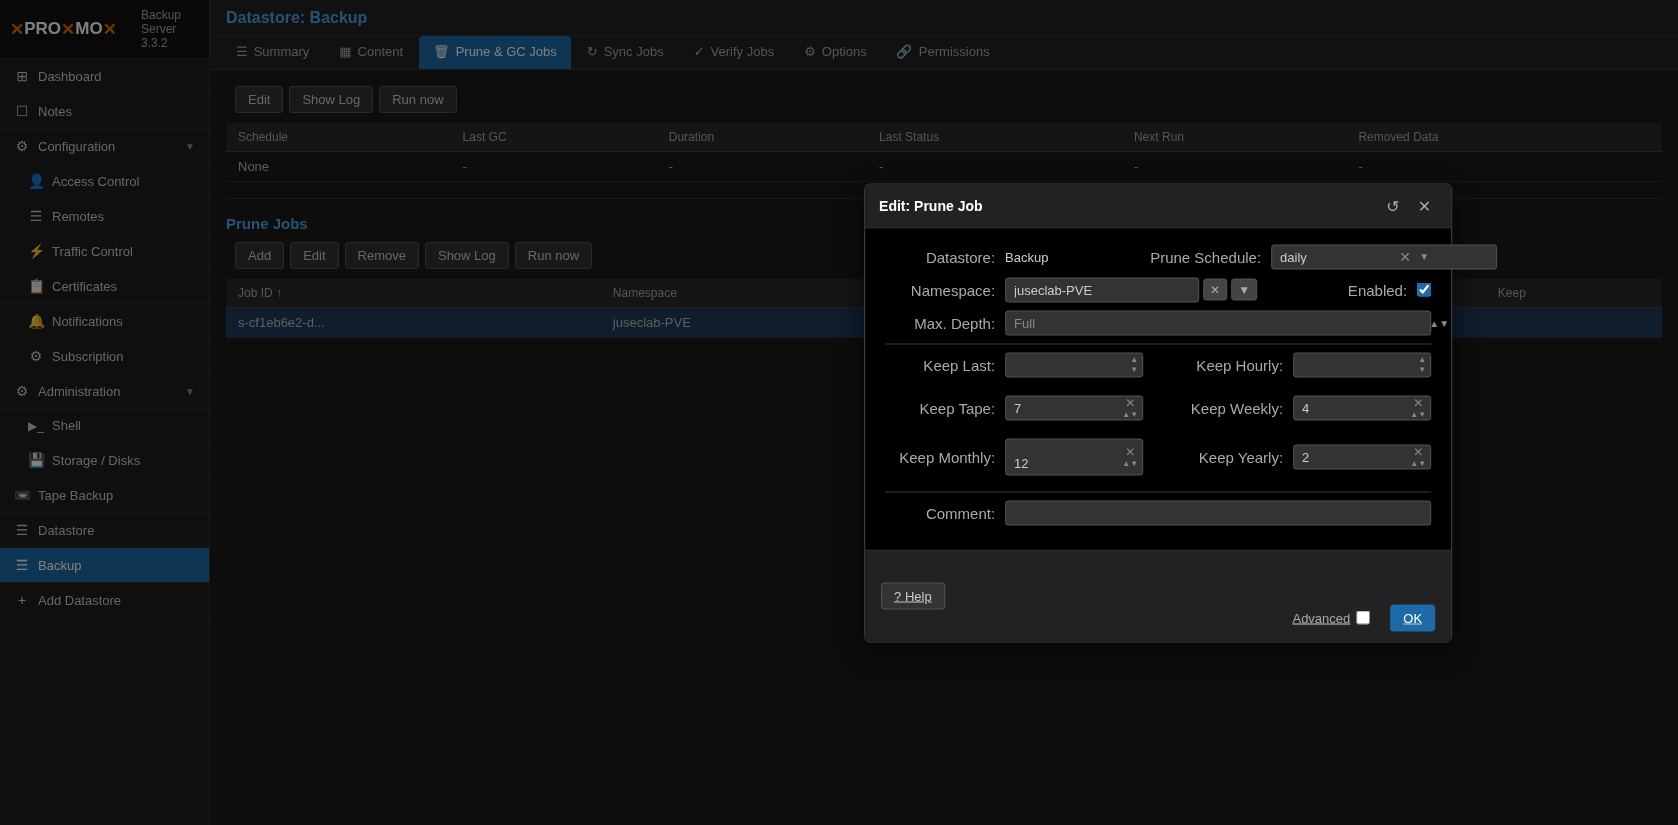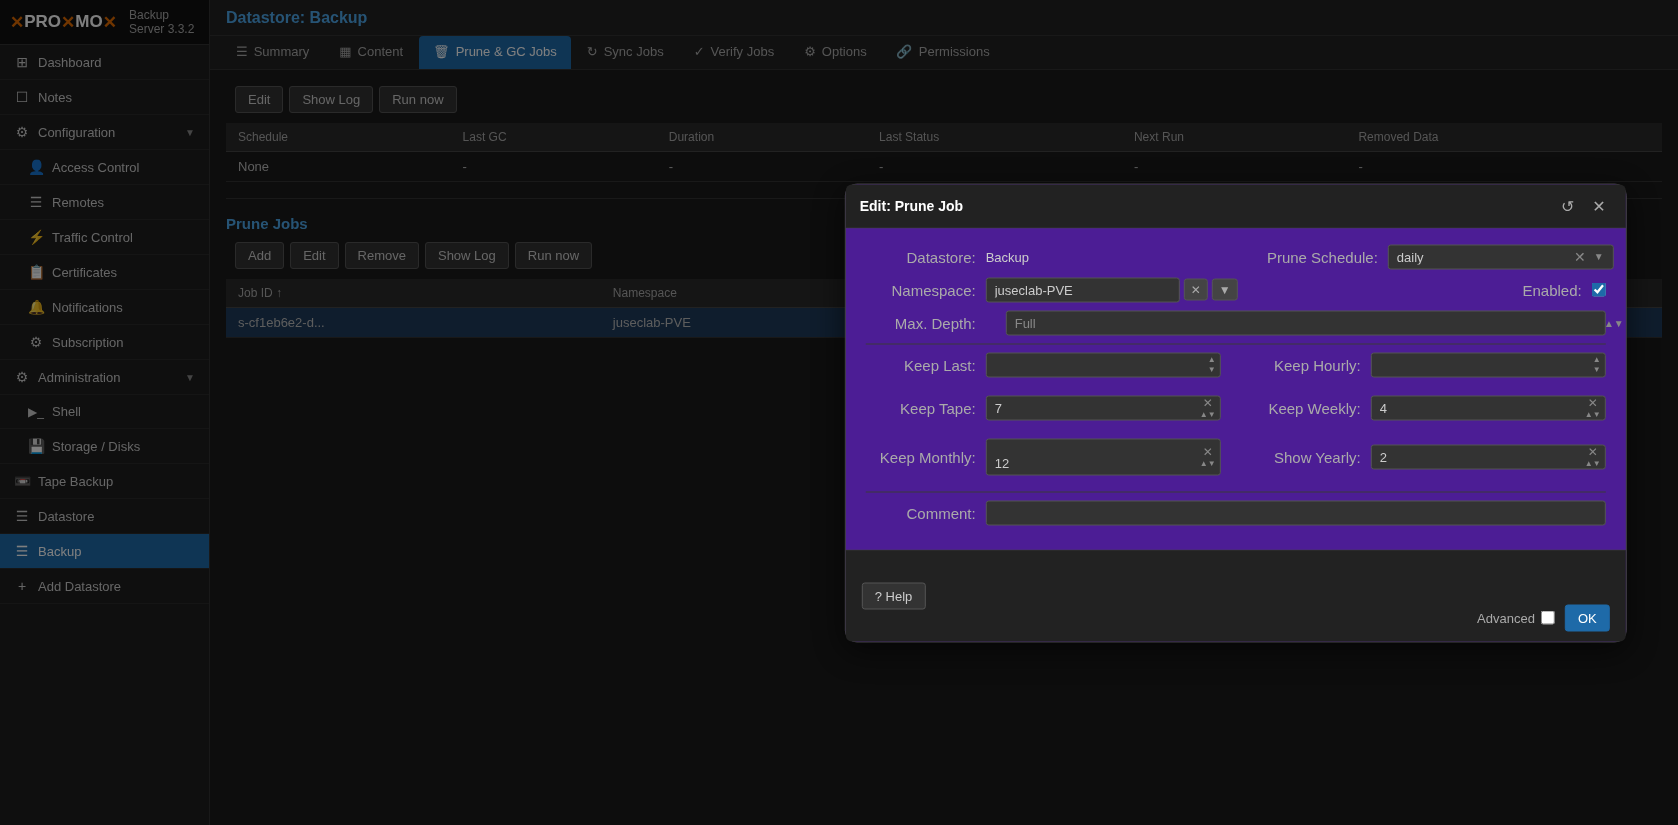--- a/index.html
+++ b/index.html
@@ -40,48 +40,48 @@
     .data-table td { padding: 7px 12px; border-bottom: 1px solid #333; color: #bbb; font-size: 13px; }
     .data-table tr.selected td { background: #1e3a5a; }
 
     
     .section-divider { border: none; border-top: 1px solid #333; margin: 16px 0; }
 
     
     #overlay { position: fixed; top: 0; left: 0; right: 0; bottom: 0; background: rgba(0,0,0,0.5); z-index: 100; }
 
     
-    #modal { position: fixed; top: 50%; left: 55%; transform: translate(-10%, -50%); width: 782px; background: #4c1d95; border: 1px solid #444; border-radius: 12px; z-index: 101; box-shadow: 0 8px 32px rgba(0,0,0,0.6); }
+    #modal { position: fixed; top: 50%; left: 55%; transform: translate(-10%, -50%); width: 588px; background: #000000; border: 1px solid #444; border-radius: 6px; z-index: 101; box-shadow: 0 8px 32px rgba(0,0,0,0.6); }
     #modal-header { background: #222; padding: 10px 14px; display: flex; align-items: center; justify-content: space-between; border-bottom: 1px solid #444; border-radius: 6px 6px 0 0; }
     #modal-title { color: #fff; font-size: 14px; font-weight: 600; }
     #modal-header-actions { display: flex; gap: 6px; align-items: center; }
     .modal-icon-btn { background: none; border: none; color: #aaa; cursor: pointer; font-size: 16px; padding: 2px 6px; }
     #modal-body { padding: 16px 20px; }
     .form-row { display: flex; align-items: center; gap: 10px; margin-bottom: 8px; }
     .form-label { color: #aaa; min-width: 110px; text-align: right; font-size: 15px; white-space: nowrap; }
     .form-value { color: #ccc; font-size: 13px; }
     .form-input { background: #333; border: 1px solid #555; color: #ccc; padding: 4px 8px; border-radius: 3px; font-size: 13px; flex: 1; }
     .form-input-with-clear { position: relative; display: flex; align-items: center; flex: 1; }
     .form-input-with-clear input { flex: 1; background: #333; border: 1px solid #555; color: #ccc; padding: 4px 40px 4px 8px; border-radius: 3px; font-size: 13px; }
     .clear-btn { position: absolute; right: 20px; background: none; border: none; color: #888; cursor: pointer; font-size: 14px; }
     .spinner-btn { position: absolute; right: 2px; background: none; border: none; color: #888; cursor: pointer; font-size: 10px; display: flex; flex-direction: column; }
     .namespace-input { display: flex; align-items: center; gap: 4px; flex: 1; }
     .namespace-input input { flex: 1; background: #333; border: 1px solid #555; color: #ccc; padding: 4px 8px; border-radius: 3px; font-size: 13px; }
     .ns-btn { background: #444; border: 1px solid #555; color: #aaa; padding: 3px 6px; cursor: pointer; border-radius: 3px; font-size: 12px; }
     .depth-input { display: flex; align-items: center; flex: 1; }
-    .depth-input input { flex: 1; background: #333; border: 1px solid #555; color: #888; padding: 4px 8px; border-radius: 3px; font-size: 13px; margin-left: 20px; }
+    .depth-input input { flex: 1; background: #333; border: 1px solid #555; color: #888; padding: 4px 8px; border-radius: 3px; font-size: 13px; }
     .number-input { display: flex; align-items: center; flex: 1; position: relative; }
     .number-input input { flex: 1; background: #333; border: 1px solid #555; color: #ccc; padding: 4px 32px 4px 8px; border-radius: 3px; font-size: 13px; }
     .number-actions { position: absolute; right: 2px; display: flex; flex-direction: column; gap: 0; }
     .number-actions .x-btn { background: none; border: none; color: #888; cursor: pointer; font-size: 12px; line-height: 1; padding: 1px 3px; }
     .number-actions .spin-btn { background: none; border: none; color: #888; cursor: pointer; font-size: 8px; line-height: 1; padding: 1px 3px; }
     .checkbox-input { width: 14px; height: 14px; accent-color: #1e6aa8; }
-    #modal-footer { padding: 10px 16px; border-top: 1px solid #444; display: flex; align-items: center; justify-content: space-between; background: #222; border-radius: 0 0 6px 6px; }
+    #modal-footer { padding: 10px 16px; border-top: 1px solid #444; display: flex; align-items: center; justify-content: space-between; background: #222; border-radius: 0 0 6px 6px; text-decoration: underline; }
     #modal-footer-left { display: flex; align-items: center; gap: 8px; }
-    #modal-footer-right { display: flex; align-items: center; gap: 10px; margin-top: 44px; }
+    #modal-footer-right { display: flex; align-items: center; gap: 20px; margin-top: 44px; }
     .advanced-row { display: flex; align-items: center; gap: 6px; color: #aaa; font-size: 13px; }
     .keep-columns { display: grid; grid-template-columns: 1fr 1fr; gap: 10px 30px; }
 
     
     .proxmox-logo { display: flex; align-items: center; gap: 0; font-size: 17px; font-weight: bold; }
     .logo-x1 { color: #e06a00; }
     .logo-pro { color: #fff; }
     .logo-x2 { color: #e06a00; }
     .logo-mo { color: #fff; }
     .logo-x3 { color: #e06a00; }
@@ -92,21 +92,21 @@
 
 <div id="sidebar">
   <div id="sidebar-header">
     <div class="proxmox-logo">
       <span class="logo-x1">✕</span>
         <span class="logo-pro">PRO</span>
         <span class="logo-x2">✕</span>
         <span class="logo-mo">MO</span>
         <span class="logo-x3">✕</span>
     </div>
-    <span style="color:#aaa;font-size:12px;margin-left:4px;">Backup Server 3.3.2</span>
+    <span style="color:#aaa;font-size:12px;margin-left:16px;">Backup Server 3.3.2</span>
   </div>
 
   <div class="sidebar-item">
     <span class="icon">⊞</span>
     <span>Dashboard</span>
   </div>
   <div class="sidebar-item">
     <span class="icon">☐</span>
     <span>Notes</span>
   </div>
@@ -365,21 +365,21 @@
         <div class="number-input" style="position:relative;">
           <input type="number" value="12" style="background: rgb(51, 51, 51); border: 1px solid rgb(85, 85, 85); color: rgb(204, 204, 204); padding: 16px 36px 4px 8px; border-radius: 3px; font-size: 13px; width: 100%;">
           <div class="number-actions">
             <button class="x-btn">✕</button>
             <button class="spin-btn">▲▼</button>
           </div>
         </div>
       </div>
 
       <div class="form-row">
-        <span class="form-label">Show Yearly:</span>
+        <span class="form-label">Keep Yearly:</span>
         <div class="number-input" style="position:relative;">
           <input type="number" value="2" style="background: rgb(51, 51, 51); border: 1px solid rgb(85, 85, 85); color: rgb(204, 204, 204); padding: 4px 36px 4px 8px; border-radius: 3px; font-size: 13px; width: 100%;">
           <div class="number-actions">
             <button class="x-btn">✕</button>
             <button class="spin-btn">▲▼</button>
           </div>
         </div>
       </div>
     </div>
 

